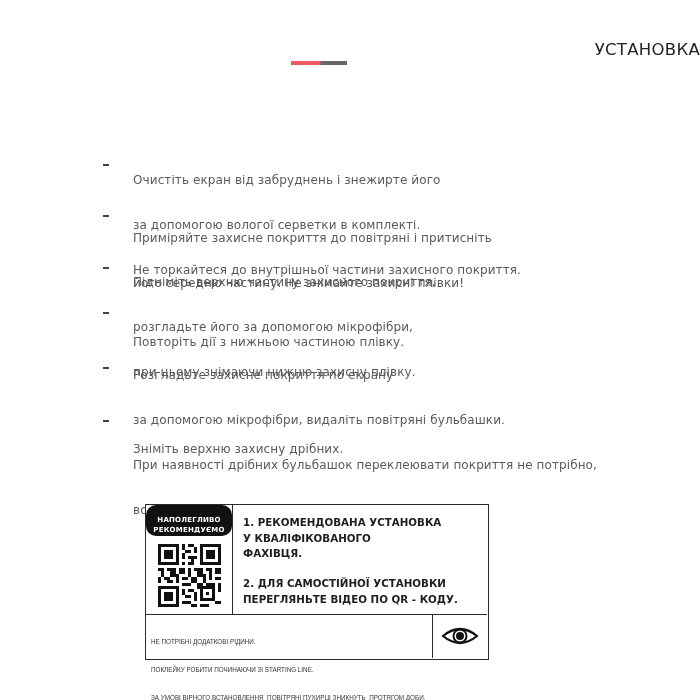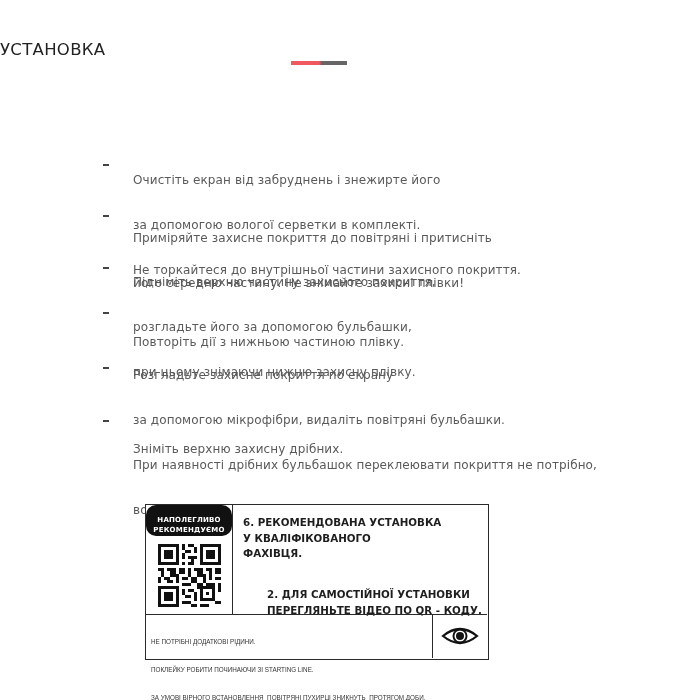--- a/index.html
+++ b/index.html
@@ -13,21 +13,21 @@
       position: relative;
       overflow: hidden;
       font-family: "DejaVu Sans", sans-serif;
       color: #555555;
     }
     .title {
       position: absolute;
       top: 29px;
       left: 0;
       width: 700px;
-      text-align: left;
+      text-align: right;
       font-family: "DejaVu Sans", sans-serif;
       font-size: 16.5px;
       font-weight: normal;
       letter-spacing: 0.3px;
       color: #222222;
     }
     .title-bar {
       position: absolute;
       top: 61px;
       left: 291px;
@@ -180,21 +180,21 @@
     <div class="text">
       <div>Приміряйте захисне покриття до повітряні і притисніть</div>
       <div>його середню частину. Не знімайте захисні плівки!</div>
     </div>
   </div>
 
   <div class="step" style="top:102px;">
     <div class="dash" style="top:22px;"></div>
     <div class="text">
       <div>Підніміть верхню частину захисного покриття,</div>
-      <div>розгладьте його за допомогою бульбашки,</div>
+      <div>розгладьте його за допомогою мікрофібри,</div>
       <div>при цьому знімаючи нижню захисну плівку.</div>
     </div>
   </div>
 
   <div class="step" style="top:162px;">
     <div class="dash" style="top:7px;"></div>
     <div class="text">
       <div>Повторіть дії з нижньою частиною плівку.</div>
     </div>
   </div>
@@ -277,24 +277,24 @@
           <rect x="8" y="19" width="3" height="1"></rect>
         <rect x="11" y="20" width="2" height="1"></rect>
           <rect x="19" y="19" width="2" height="1"></rect>
           <rect x="14" y="20" width="3" height="1"></rect>
       </g>
       <rect x="15" y="15" width="3" height="3" fill="#fff"></rect>
       <rect x="16" y="16" width="1" height="1" fill="#111"></rect>
     </svg>
   </div>
   <div class="box-right">
-    <div class="rec" style="top:10px;">6. РЕКОМЕНДОВАНА УСТАНОВКА
+    <div class="rec" style="top:10px;">1. РЕКОМЕНДОВАНА УСТАНОВКА
 У КВАЛІФІКОВАНОГО
 ФАХІВЦЯ.</div>
-    <div class="rec" style="top:82px;margin-left:24px;">2. ДЛЯ САМОСТІЙНОЇ УСТАНОВКИ
+    <div class="rec" style="top:71px;">2. ДЛЯ САМОСТІЙНОЇ УСТАНОВКИ
 ПЕРЕГЛЯНЬТЕ ВІДЕО ПО QR - КОДУ.</div>
   </div>
   <div class="box-bottom">
     <div class="notes">
       <div>НЕ ПОТРІБНІ ДОДАТКОВІ РІДИНИ.</div>
       <div>ПОКЛЕЙКУ РОБИТИ ПОЧИНАЮЧИ ЗІ STARTING LINE.</div>
       <div>ЗА УМОВІ ВІРНОГО ВСТАНОВЛЕННЯ  ПОВІТРЯНІ ПУХИРЦІ ЗНИКНУТЬ  ПРОТЯГОМ ДОБИ.</div>
       
     </div>
     <div class="eye-cell">

